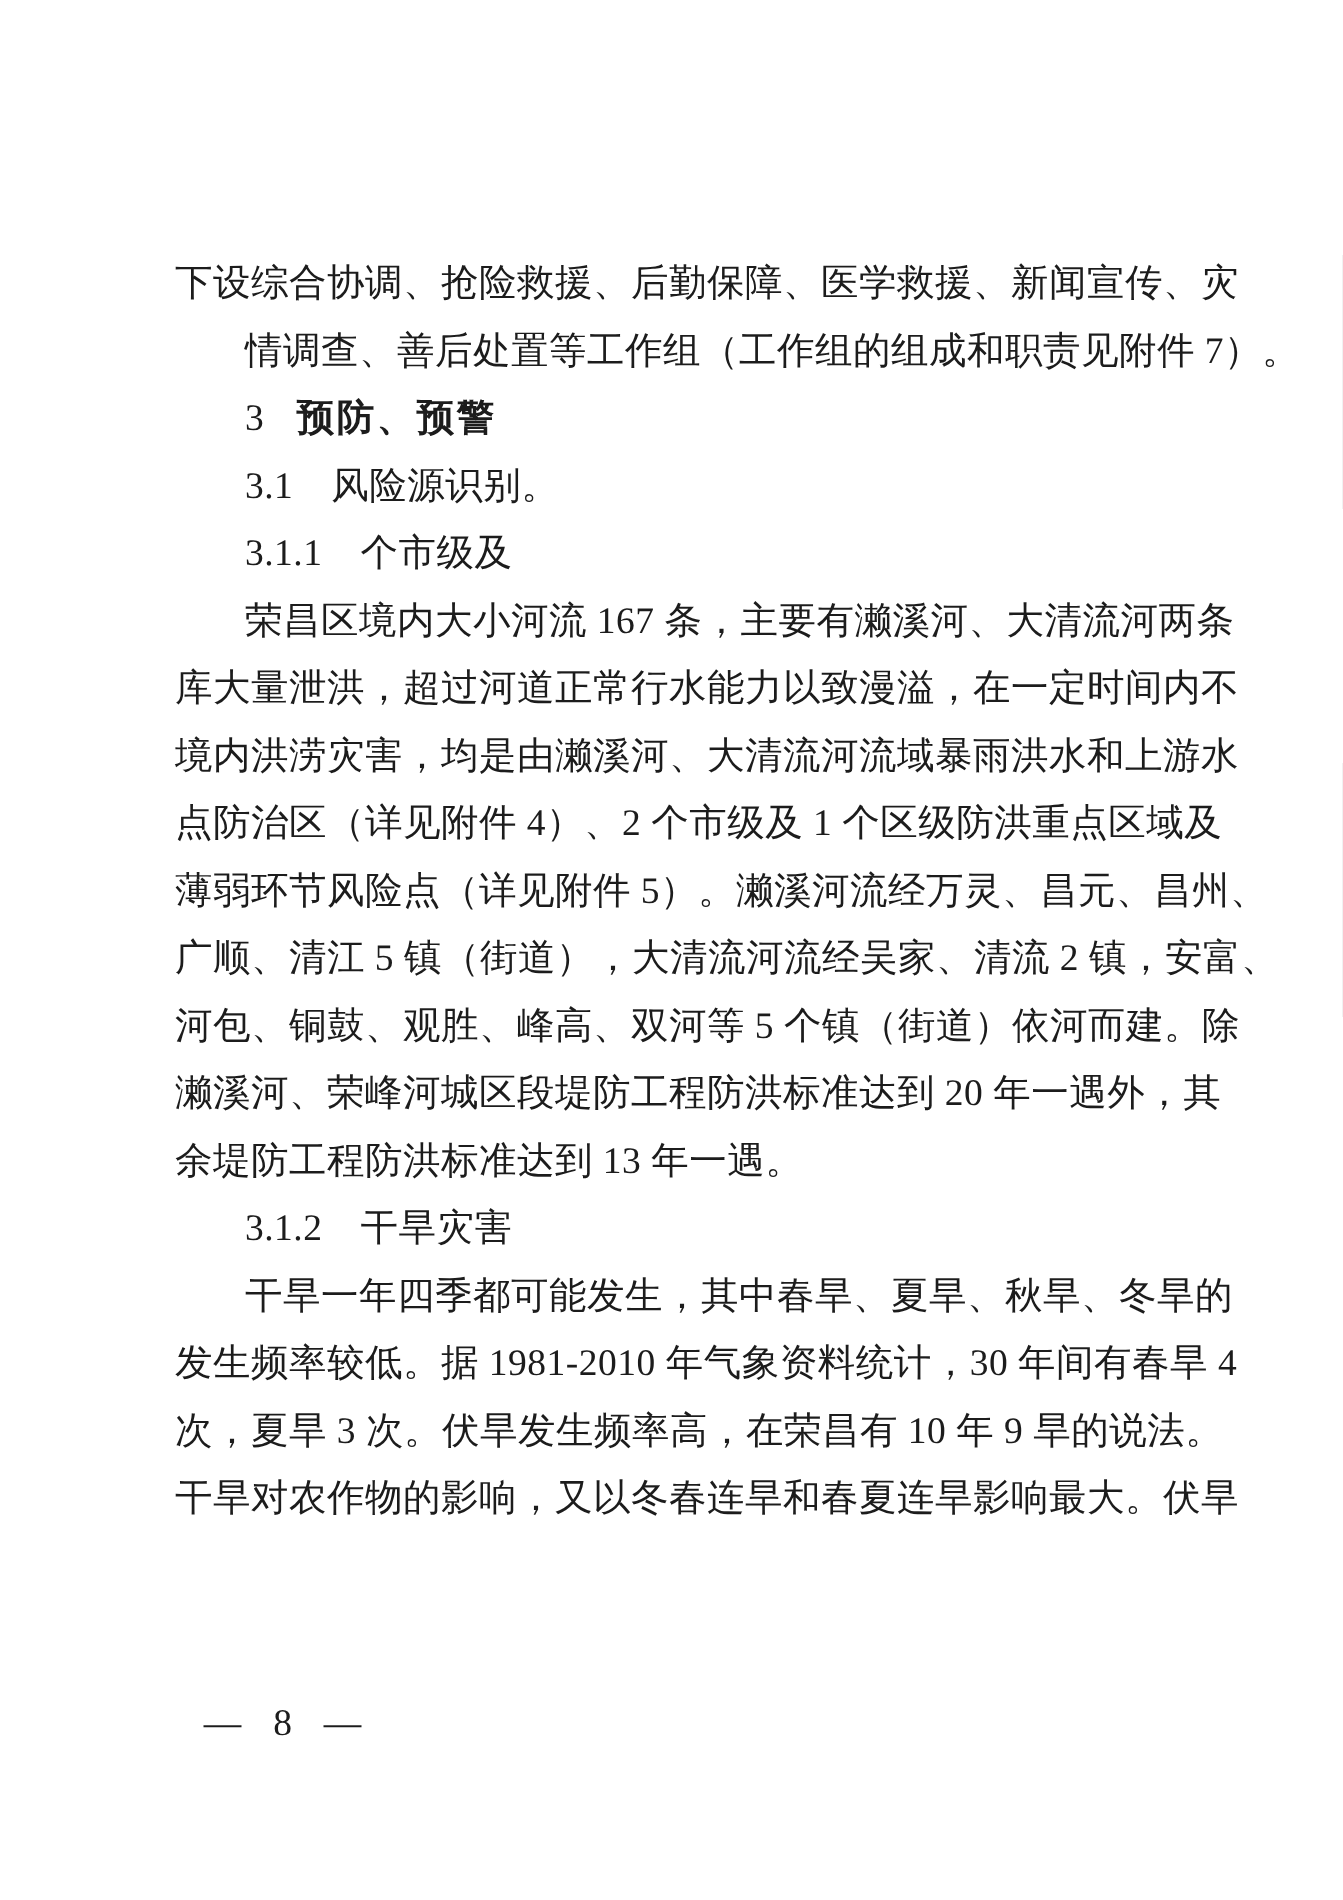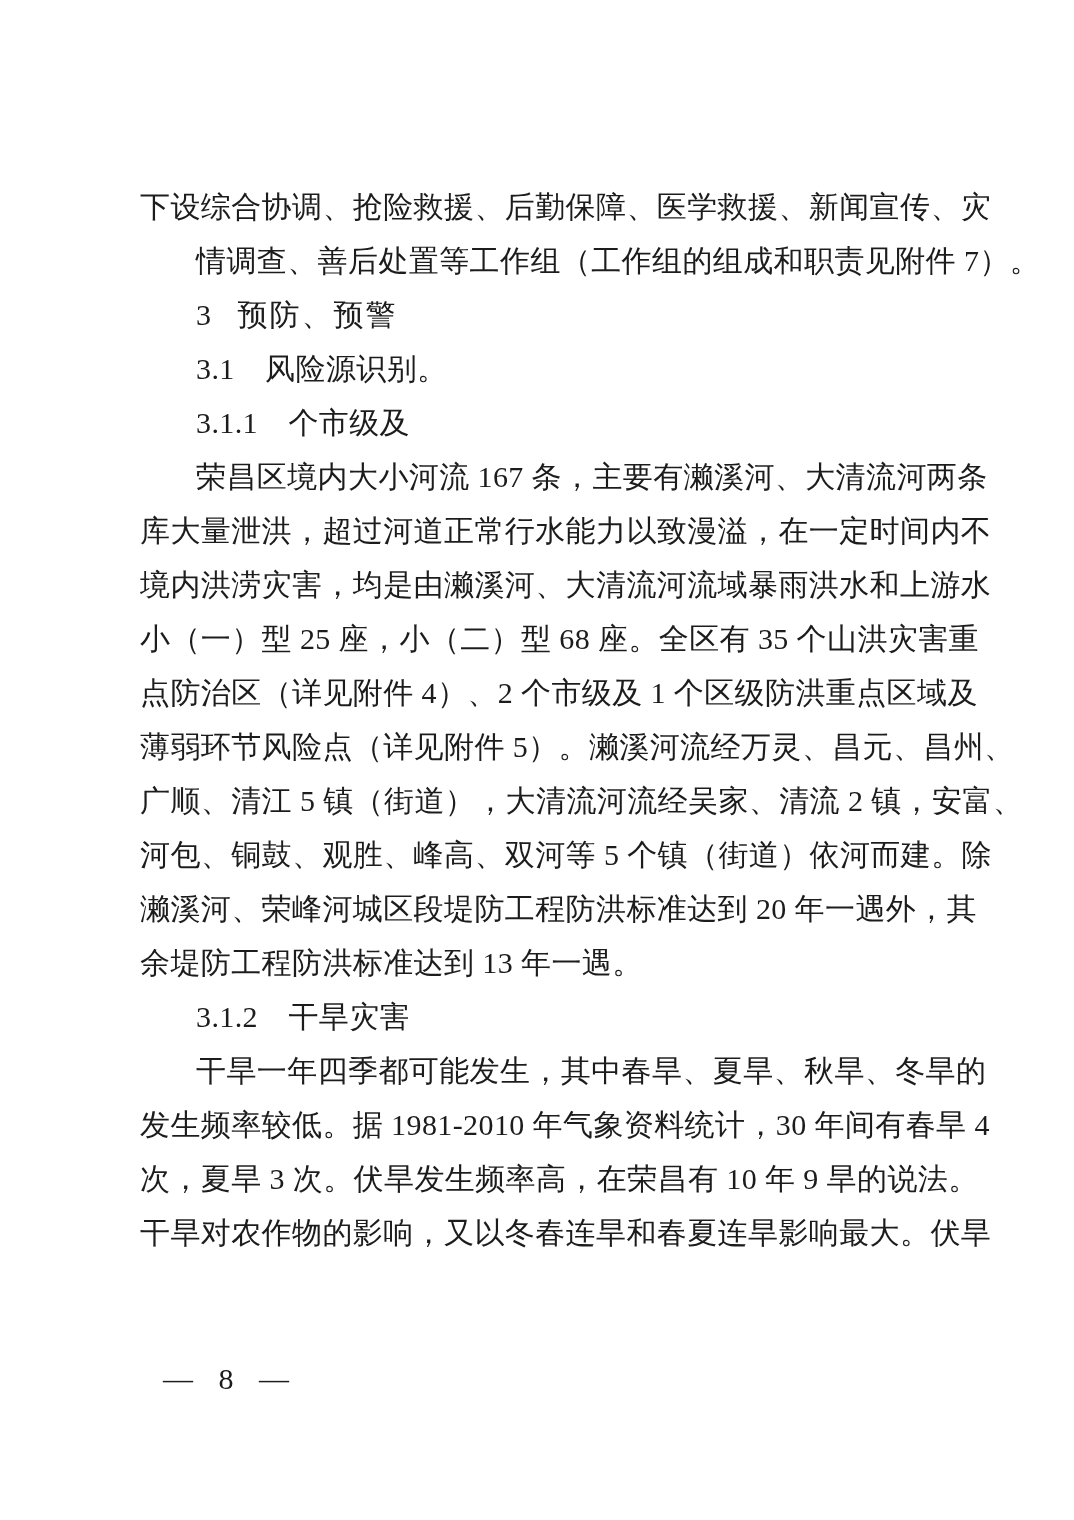--- a/index.html
+++ b/index.html
@@ -13,41 +13,41 @@
     height: 1520px;
     margin: 0 auto;
     background: #ffffff;
     color: #1c1c1c;
     font-family: "Liberation Serif", "DejaVu Serif", serif;
     overflow: hidden;
   }
   .content {
     position: absolute;
     left: 140px;
-    top: 180px;
+    top: 200px;
     width: 810px;
   }
   .line {
     margin: 0;
     font-size: 30px;
     line-height: 54px;
     height: 54px;
     white-space: nowrap;
     letter-spacing: 0.4px;
   }
   .indent {
     padding-left: 56px;
   }
   .heading-num {
     display: inline-block;
     margin-right: 26px;
   }
   .heading-title {
     font-family: "Liberation Sans", "DejaVu Sans", sans-serif;
-    font-weight: normal;
+    font-weight: bold;
     letter-spacing: 2px;
     text-align: right;
   }
   .footer {
     position: absolute;
     left: 163px;
     top: 1352px;
     font-size: 30px;
     line-height: 54px;
     word-spacing: 18px;
@@ -66,21 +66,20 @@
     <p class="line indent">
       <span class="heading-num">3</span><span class="heading-title">预防、预警</span>
     </p>
 
     <p class="line indent">3.1　风险源识别。</p>
     <p class="line indent">3.1.1　个市级及</p>
 
     <p class="line indent">荣昌区境内大小河流 167 条，主要有濑溪河、大清流河两条</p>
     <p class="line">库大量泄洪，超过河道正常行水能力以致漫溢，在一定时间内不</p>
     <p class="line">境内洪涝灾害，均是由濑溪河、大清流河流域暴雨洪水和上游水</p>
-    <p class="line">小（一）型 25 座，小（二）型 68 座。全区有 35 个山洪灾害重</p>
     <p class="line">点防治区（详见附件 4）、2 个市级及 1 个区级防洪重点区域及</p>
     <p class="line">薄弱环节风险点（详见附件 5）。濑溪河流经万灵、昌元、昌州、</p>
     <p class="line">广顺、清江 5 镇（街道），大清流河流经吴家、清流 2 镇，安富、</p>
     <p class="line">河包、铜鼓、观胜、峰高、双河等 5 个镇（街道）依河而建。除</p>
     <p class="line">濑溪河、荣峰河城区段堤防工程防洪标准达到 20 年一遇外，其</p>
     <p class="line">余堤防工程防洪标准达到 13 年一遇。</p>
 
     <p class="line indent">3.1.2　干旱灾害</p>
 
     <p class="line indent">干旱一年四季都可能发生，其中春旱、夏旱、秋旱、冬旱的</p>

